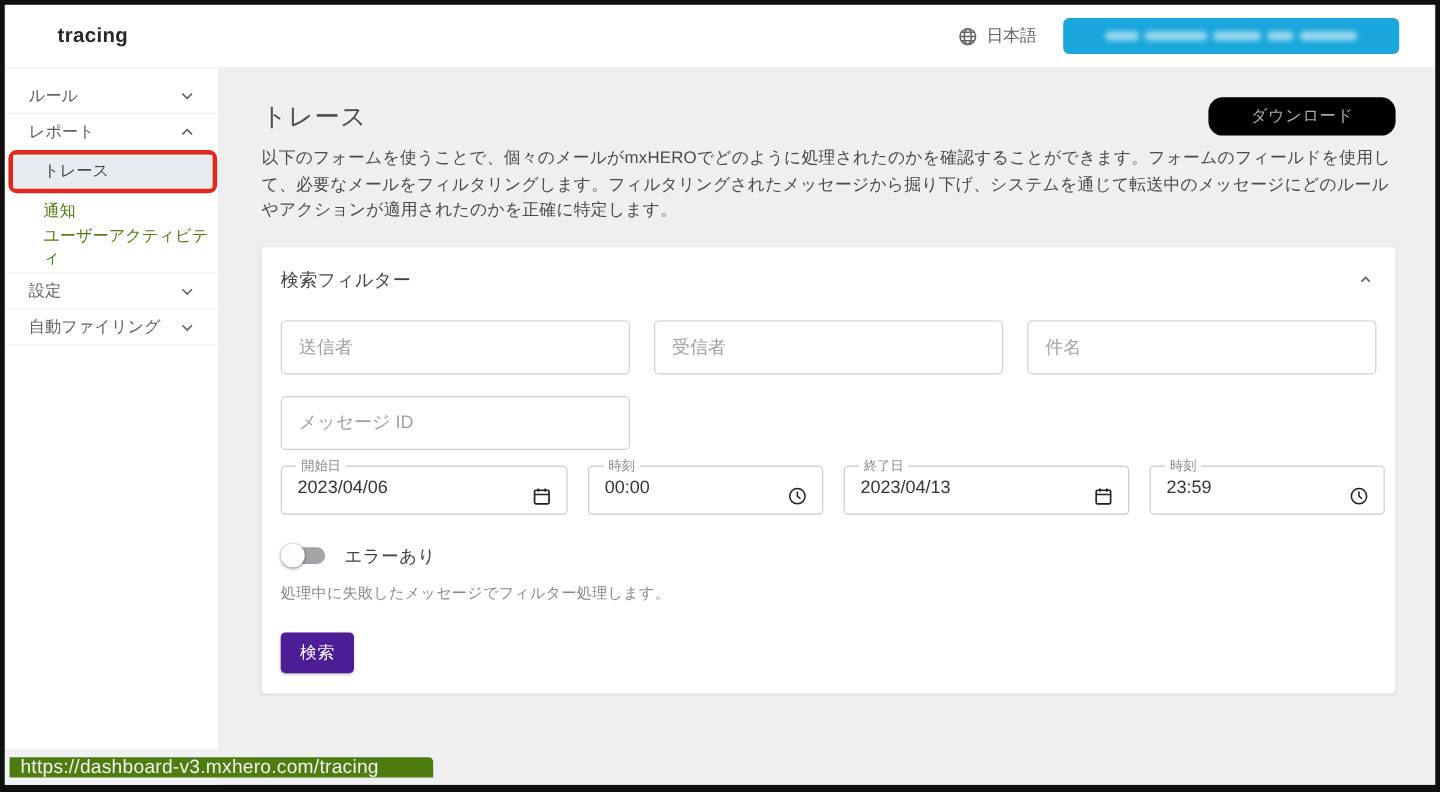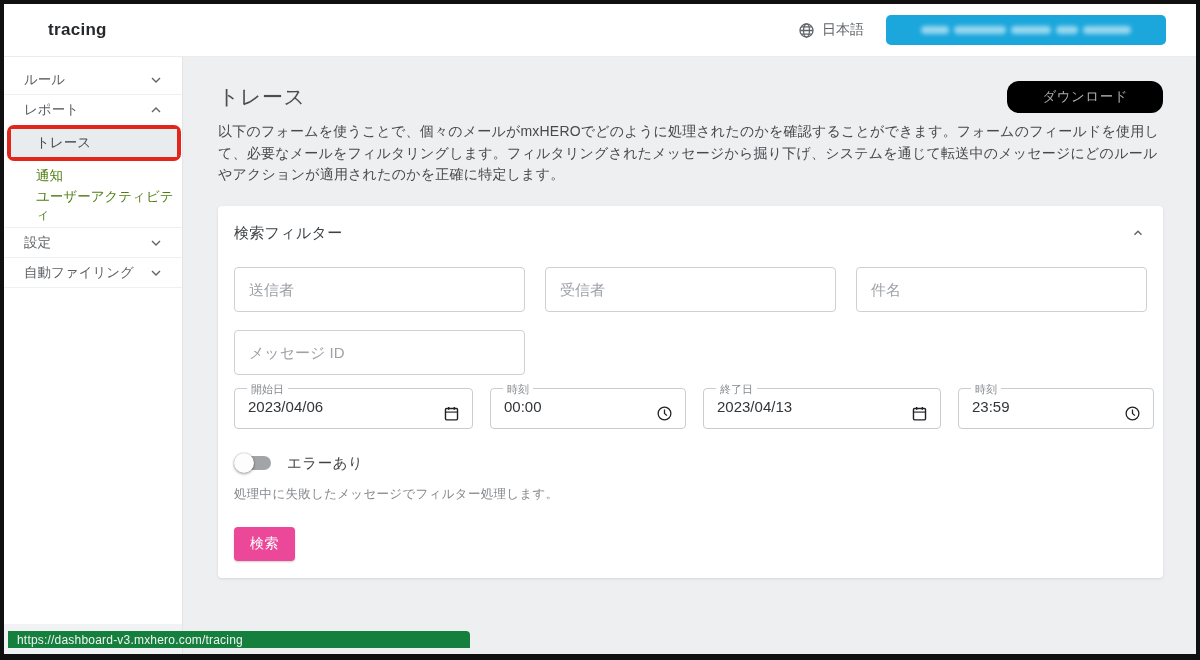--- a/index.html
+++ b/index.html
@@ -53,24 +53,24 @@
   .mfield { border:1px solid #c9ccd0; border-radius:4px; height:45px; padding:0 12px 0 13px; display:flex; align-items:center; position:relative; }
   .mfield legend { font-size:11px; color:#85898d; padding:0 4px; margin-left:-1px; line-height:10px; }
   .mfield .mval { border:none; outline:none; font-size:15px; color:#323539; font-family:inherit; flex:1; width:100%; background:transparent; margin-top:-9px; }
   .mfield .ficon { position:absolute; right:12px; top:11px; }
 
   .toggle-row { display:flex; align-items:center; margin-top:25px; }
   .switch { width:35px; height:14px; background:#a2a5a8; border-radius:7px; position:relative; margin:0 16px 0 2px; cursor:pointer; flex:0 0 35px; }
   .switch .knob { width:20px; height:20px; background:#fdfdfd; border-radius:50%; position:absolute; left:-2px; top:-3px; box-shadow:0 1px 3px rgba(0,0,0,.4),0 0 1px rgba(0,0,0,.3); }
   .toggle-label { font-size:14.5px; color:#3f4347; letter-spacing:.5px; }
   .helper { margin-top:13px; font-size:12.5px; color:#85898d; letter-spacing:.3px; }
-  .search-btn { margin-top:24px; background:#ec4899; color:#fff; border:none; border-radius:4px; font-size:14px; padding:8px 16px; letter-spacing:.5px; cursor:pointer; box-shadow:0 1px 2px rgba(0,0,0,.2); }
-
-  
-  .url-tooltip { position:absolute; left:4px; bottom:6px; width:462px; height:17px; background:#15803d; color:#f2f2f2; font-size:12px; display:flex; align-items:center; padding-left:9px; border-top-right-radius:4px; z-index:10; letter-spacing:.2px; }
+  .search-btn { margin-top:24px; background:#4c1d95; color:#fff; border:none; border-radius:4px; font-size:14px; padding:8px 16px; letter-spacing:.5px; cursor:pointer; box-shadow:0 1px 2px rgba(0,0,0,.2); }
+
+  
+  .url-tooltip { position:absolute; left:4px; bottom:6px; width:353px; height:17px; background:#4d7c0f; color:#f2f2f2; font-size:16px; display:flex; align-items:center; padding-left:9px; border-top-right-radius:4px; z-index:10; letter-spacing:.2px; }
 
   svg { display:block; }
 </style>
 </head>
 <body>
 
 <div class="frame">
   <div class="app">
 
     <div class="header">

